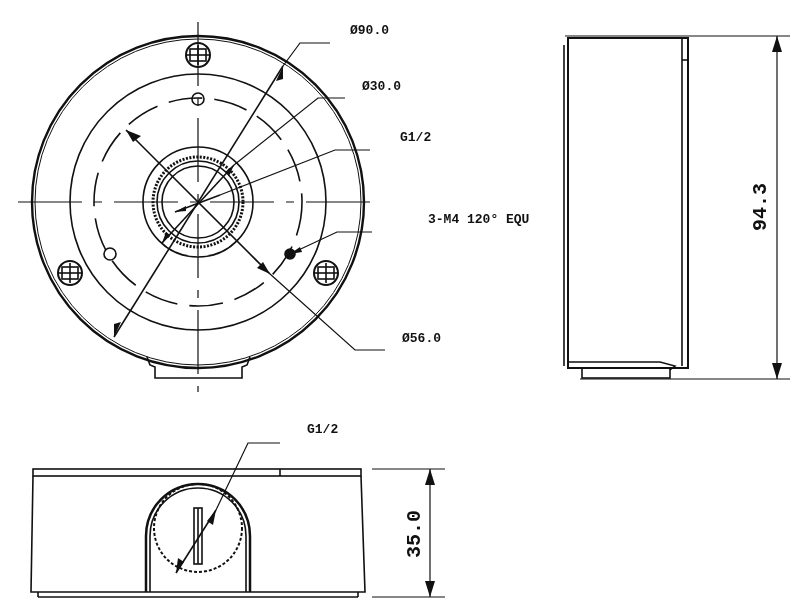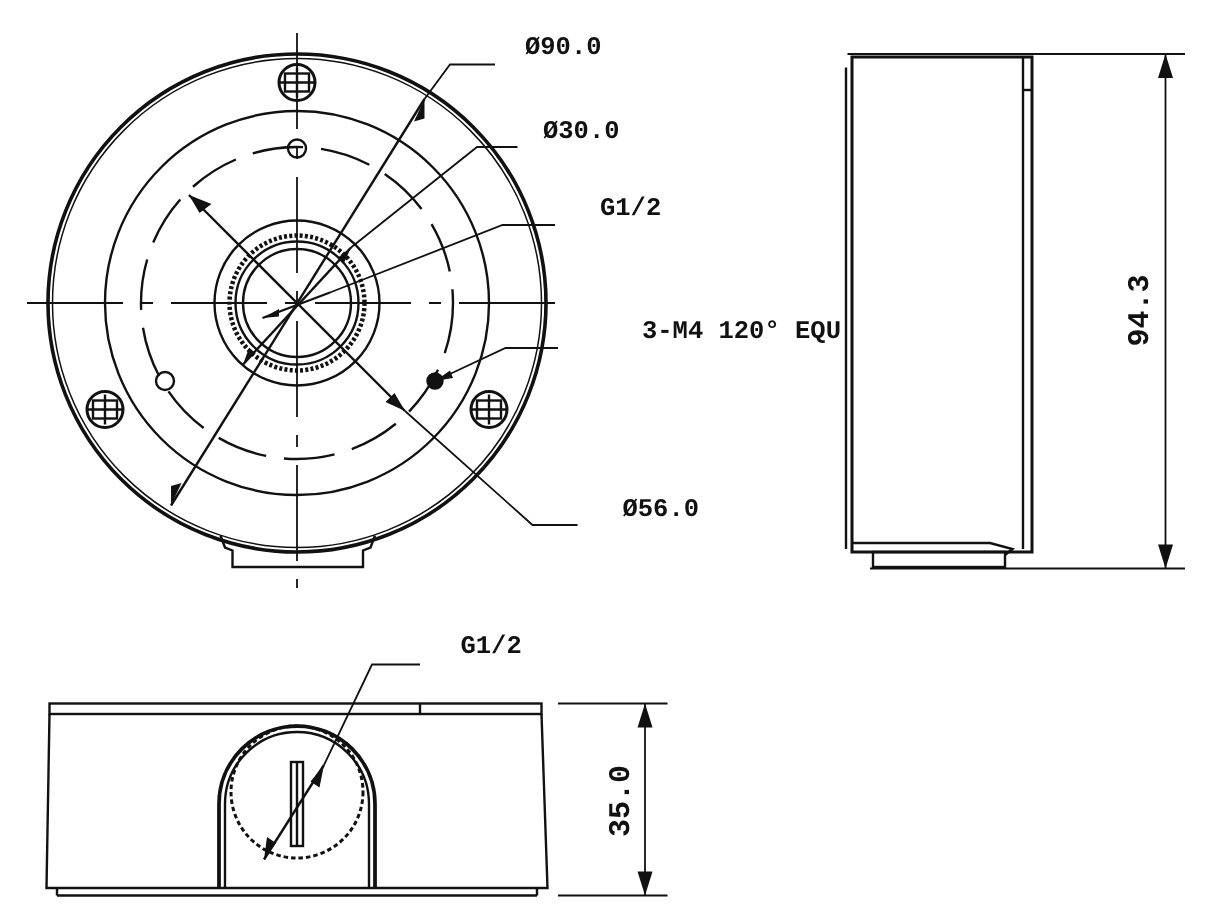--- a/index.html
+++ b/index.html
@@ -1,18 +1,18 @@
 <!DOCTYPE html>
 <html><head>
 <meta charset="utf-8">
 <style>
   html, body { margin:0; padding:0; background:#ffffff; }
   body { width:812px; height:613px; position:relative; overflow:hidden; font-family:"DejaVu Sans Mono", monospace; }
   svg { position:absolute; left:0; top:0; }
-  .lbl { position:absolute; font-family:"Liberation Mono","DejaVu Sans Mono", monospace; font-weight:bold; font-size:17px; color:#111; white-space:nowrap; line-height:1; }
+  .lbl { position:absolute; font-family:"Liberation Mono","DejaVu Sans Mono", monospace; font-weight:bold; font-size:13px; color:#111; white-space:nowrap; line-height:1; }
   .vlbl { position:absolute; font-family:"Liberation Mono","DejaVu Sans Mono", monospace; font-weight:bold; font-size:20px; color:#111; white-space:nowrap; transform:rotate(-90deg); transform-origin:center center; line-height:1; }
 </style>
 </head>
 <body>
 
 <svg width="812" height="613" viewBox="0 0 812 613">
   <g stroke="#111" fill="none" stroke-width="1.6">
 
     <g>
 
@@ -127,16 +127,16 @@
         <polygon points="430,597 425,581 435,581"></polygon>
       </g>
     </g>
   </g>
 </svg>
 
 <div class="lbl" style="left:350px;top:24px;">Ø90.0</div>
 <div class="lbl" style="left:362px;top:80px;">Ø30.0</div>
 <div class="lbl" style="left:400px;top:131px;">G1/2</div>
 <div class="lbl" style="left:388px;top:213px;margin-left:40px;">3-M4 120° EQU</div>
-<div class="lbl" style="left:402px;top:332px;margin-left:13px;">Ø56.0</div>
+<div class="lbl" style="left:402px;top:332px;">Ø56.0</div>
 <div class="vlbl" style="left:737px;top:197px;">94.3</div>
 <div class="lbl" style="left:307px;top:423px;">G1/2</div>
 <div class="vlbl" style="left:391px;top:524px;">35.0</div>
 
 </body></html>

